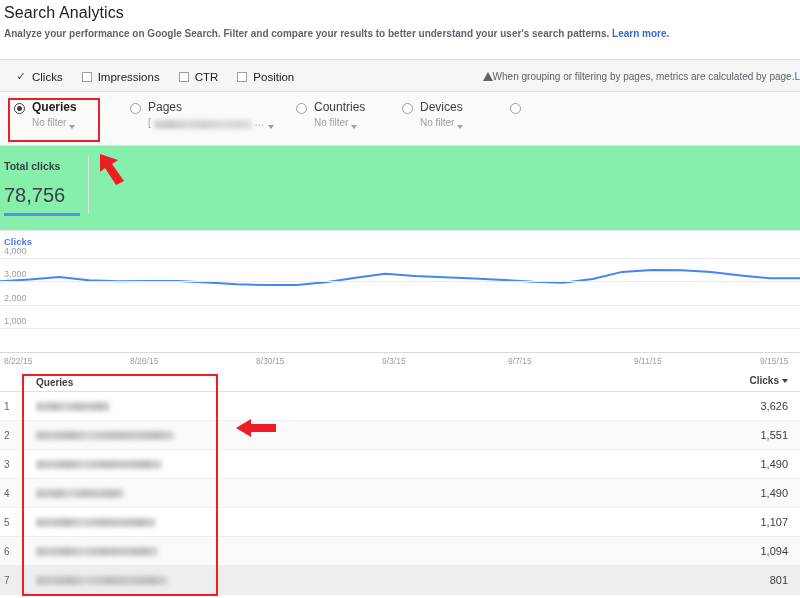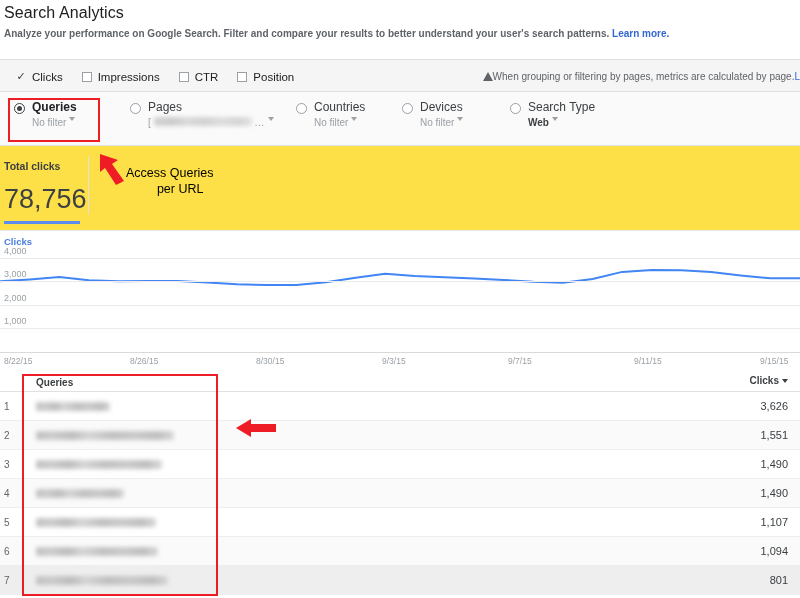--- a/index.html
+++ b/index.html
@@ -75,44 +75,44 @@
   .radio.sel { border-color: #3c4043; }
   .radio.sel::after {
     content: ""; position: absolute; left: 2px; top: 2px;
     width: 5px; height: 5px; border-radius: 50%; background: #3c4043;
   }
   .dim-text { display: flex; flex-direction: column; gap: 3px; }
   .dim-label { font-size: 12px; color: #3c4043; line-height: 14px; }
   .dim-label.bold { font-weight: bold; color: #202124; }
   .dim-value {
     font-size: 10px; color: #9aa0a6; line-height: 12px;
-    display: flex; align-items: flex-start; gap: 3px; white-space: nowrap;
+    display: flex; align-items: flex-end; gap: 3px; white-space: nowrap;
   }
   .dim-value.strong { color: #3c4043; font-weight: bold; }
   .caret {
     width: 0; height: 0; display: inline-block;
     border-left: 3px solid transparent; border-right: 3px solid transparent;
     border-top: 4px solid #9aa0a6;
   }
   .blurred-url {
     display: inline-block; height: 9px; width: 98px; border-radius: 2px;
     background: linear-gradient(90deg,#d0d0d0 0%,#c9c9c9 18%,#d8d8d8 34%,#cfcfcf 52%,#dcdcdc 70%,#d2d2d2 86%,#e2e2e2 100%);
     filter: blur(2.1px); opacity: .95; vertical-align: middle;
   }
   .url-bracket { font-size: 10px; color: #9aa0a6; }
   .url-ellipsis { font-size: 10px; color: #9aa0a6; letter-spacing: .5px; }
 
   
   .totals {
     position: absolute; left: 0; top: 146px; width: 800px; height: 85px;
-    background: #fde047; border-bottom: 1px solid #e8e8e8;
+    background: #86efac; border-bottom: 1px solid #e8e8e8;
   }
   .total-block { position: absolute; left: 4px; top: 14px; width: 76px; }
   .total-label { font-size: 10.5px; font-weight: bold; color: #3c4043; }
-  .total-value { font-size: 27px; color: #3c4043; margin-top: 12px; font-weight: 400; }
+  .total-value { font-size: 20px; color: #3c4043; margin-top: 12px; font-weight: 400; }
   .total-underline { height: 3px; background: #5b8def; margin-top: 6px; width: 76px; }
   .total-divider {
     position: absolute; left: 88px; top: 10px; width: 1px; height: 58px; background: #e0e0e0;
   }
 
   
   .chart-area {
     position: absolute; left: 0; top: 232px; width: 800px; height: 138px; background: #fff;
   }
   .chart-metric-label {
@@ -244,27 +244,20 @@
         <div class="dim-text">
           <div class="dim-label">Devices</div>
           <div class="dim-value">
             <span>No filter</span>
             <span class="caret"></span>
           </div>
         </div>
       </div>
       <div class="dim" style="left: 510px;">
         <span class="radio"></span>
-        <div class="dim-text">
-          <div class="dim-label">Search Type</div>
-          <div class="dim-value strong">
-            <span>Web</span>
-            <span class="caret"></span>
-          </div>
-        </div>
       </div>
     </div>
 
   <div class="totals">
     <div class="total-block">
       <div class="total-label">Total clicks</div>
       <div class="total-value">78,756</div>
       <div class="total-underline"></div>
     </div>
     <div class="total-divider"></div>
@@ -342,20 +335,18 @@
         <div class="c-clicks">801</div>
       </div>
     </div>
 
   <div class="anno-box" style="left:8px; top:98px; width:92px; height:44px;"></div>
   <div class="anno-box" style="left:22px; top:374px; width:196px; height:222px;"></div>
 
   <svg class="anno-arrow" style="left:98px; top:152px; width:40px; height:34px;" viewBox="0 0 40 34">
     <polygon points="2,2 20,8 14,12 26,29 18,33 7,16 2,20" fill="#ee1c25"></polygon>
   </svg>
-  <div class="anno-text" style="left:126px; top:165px;">Access Queries
-      per URL</div>
 
   <svg class="anno-arrow" style="left:234px; top:417px; width:44px; height:22px;" viewBox="0 0 44 22">
     <polygon points="2,11 17,2 17,7 42,7 42,15 17,15 17,20" fill="#ee1c25"></polygon>
   </svg>
 
 </div>
 
 </body></html>

